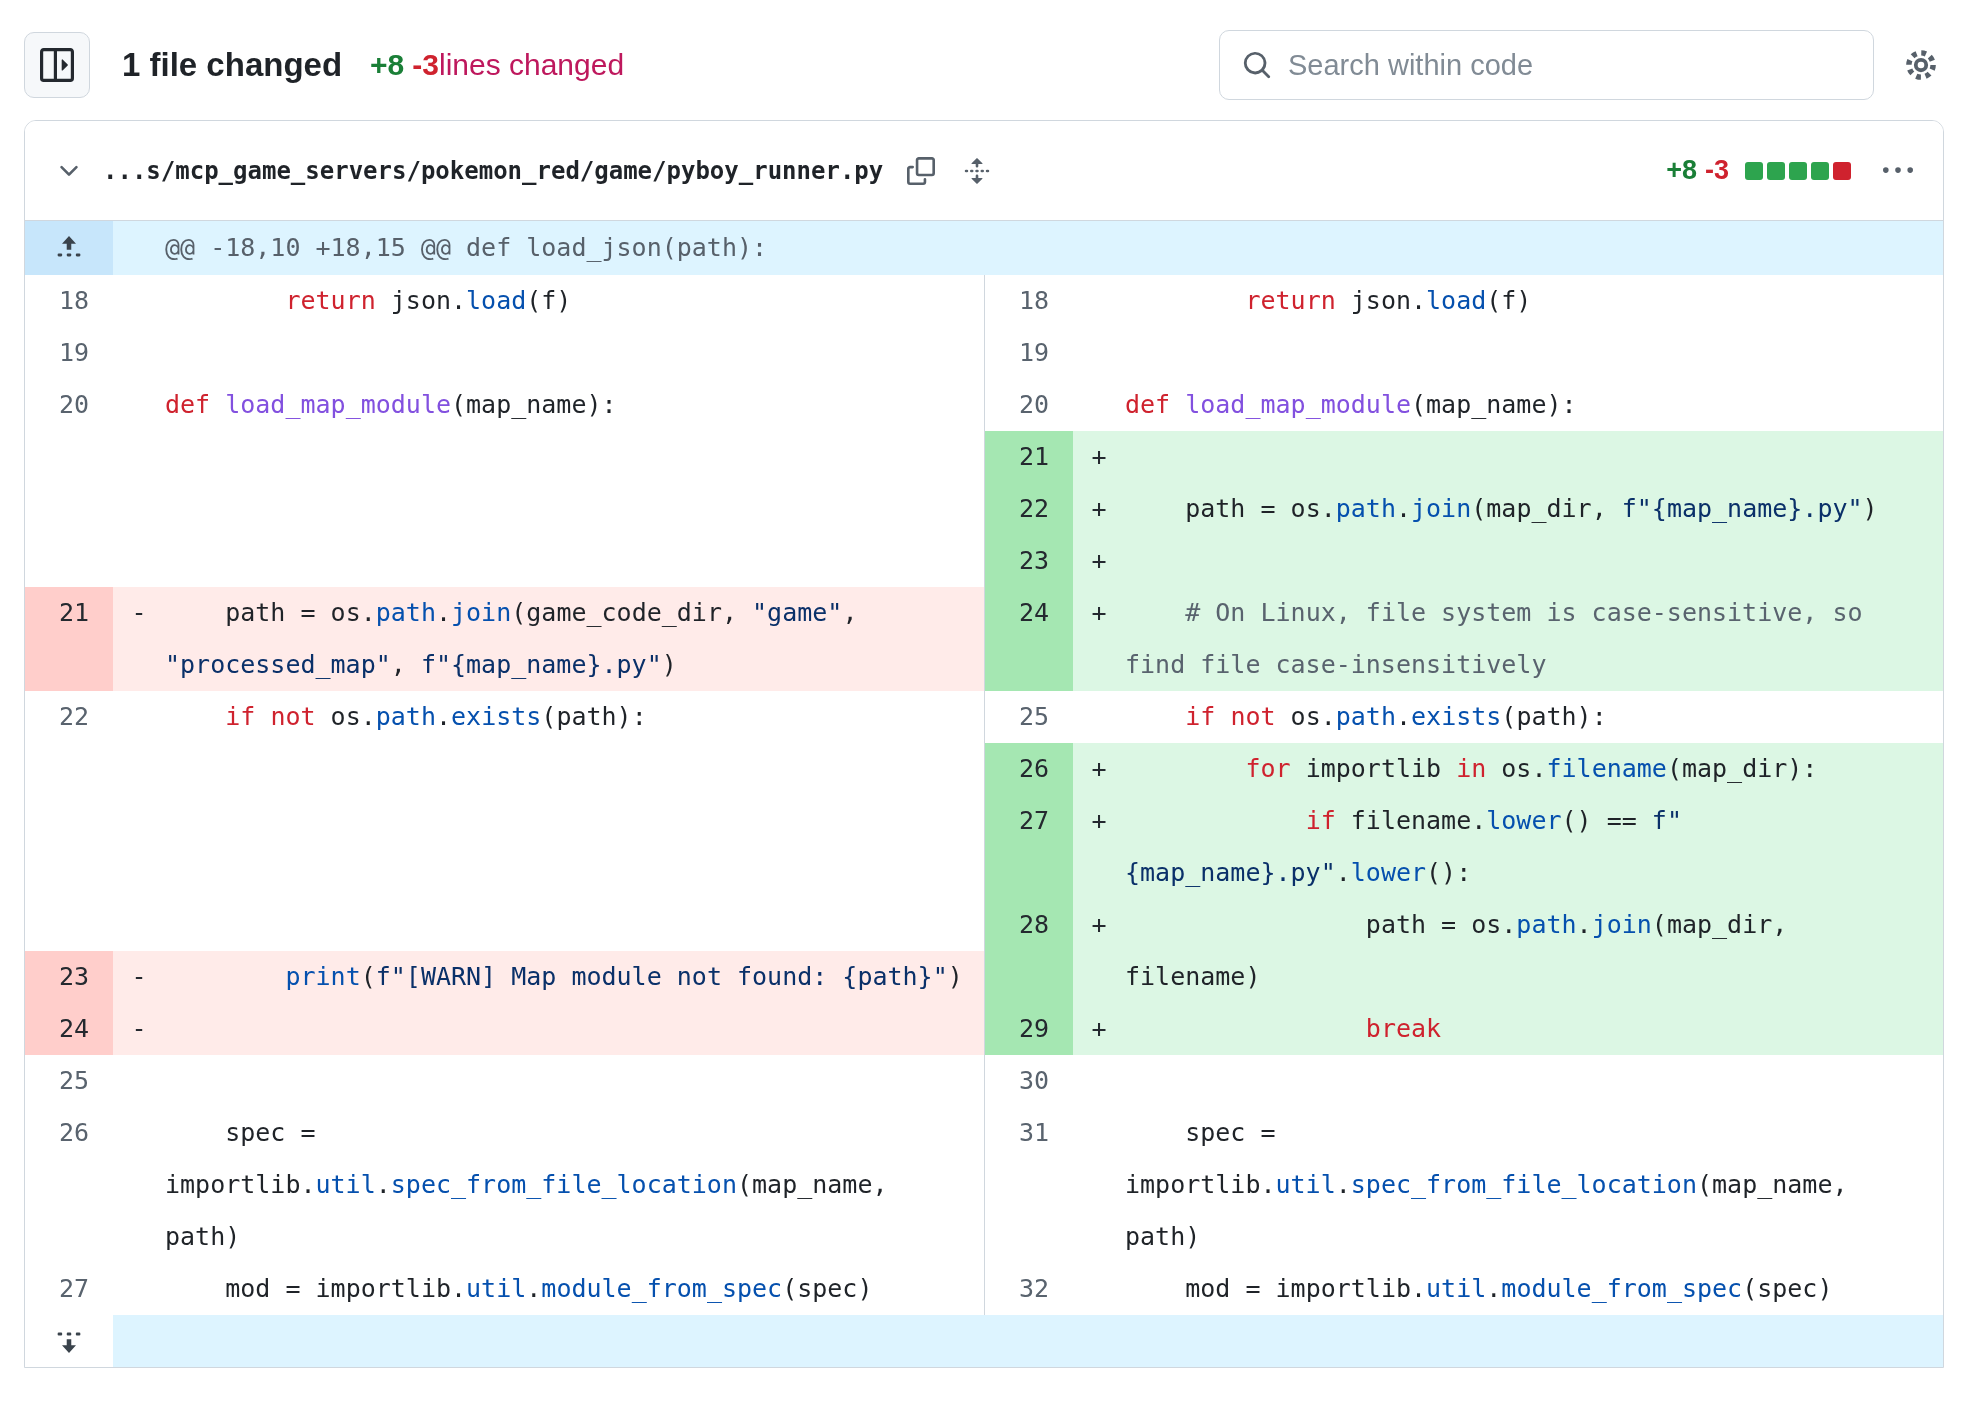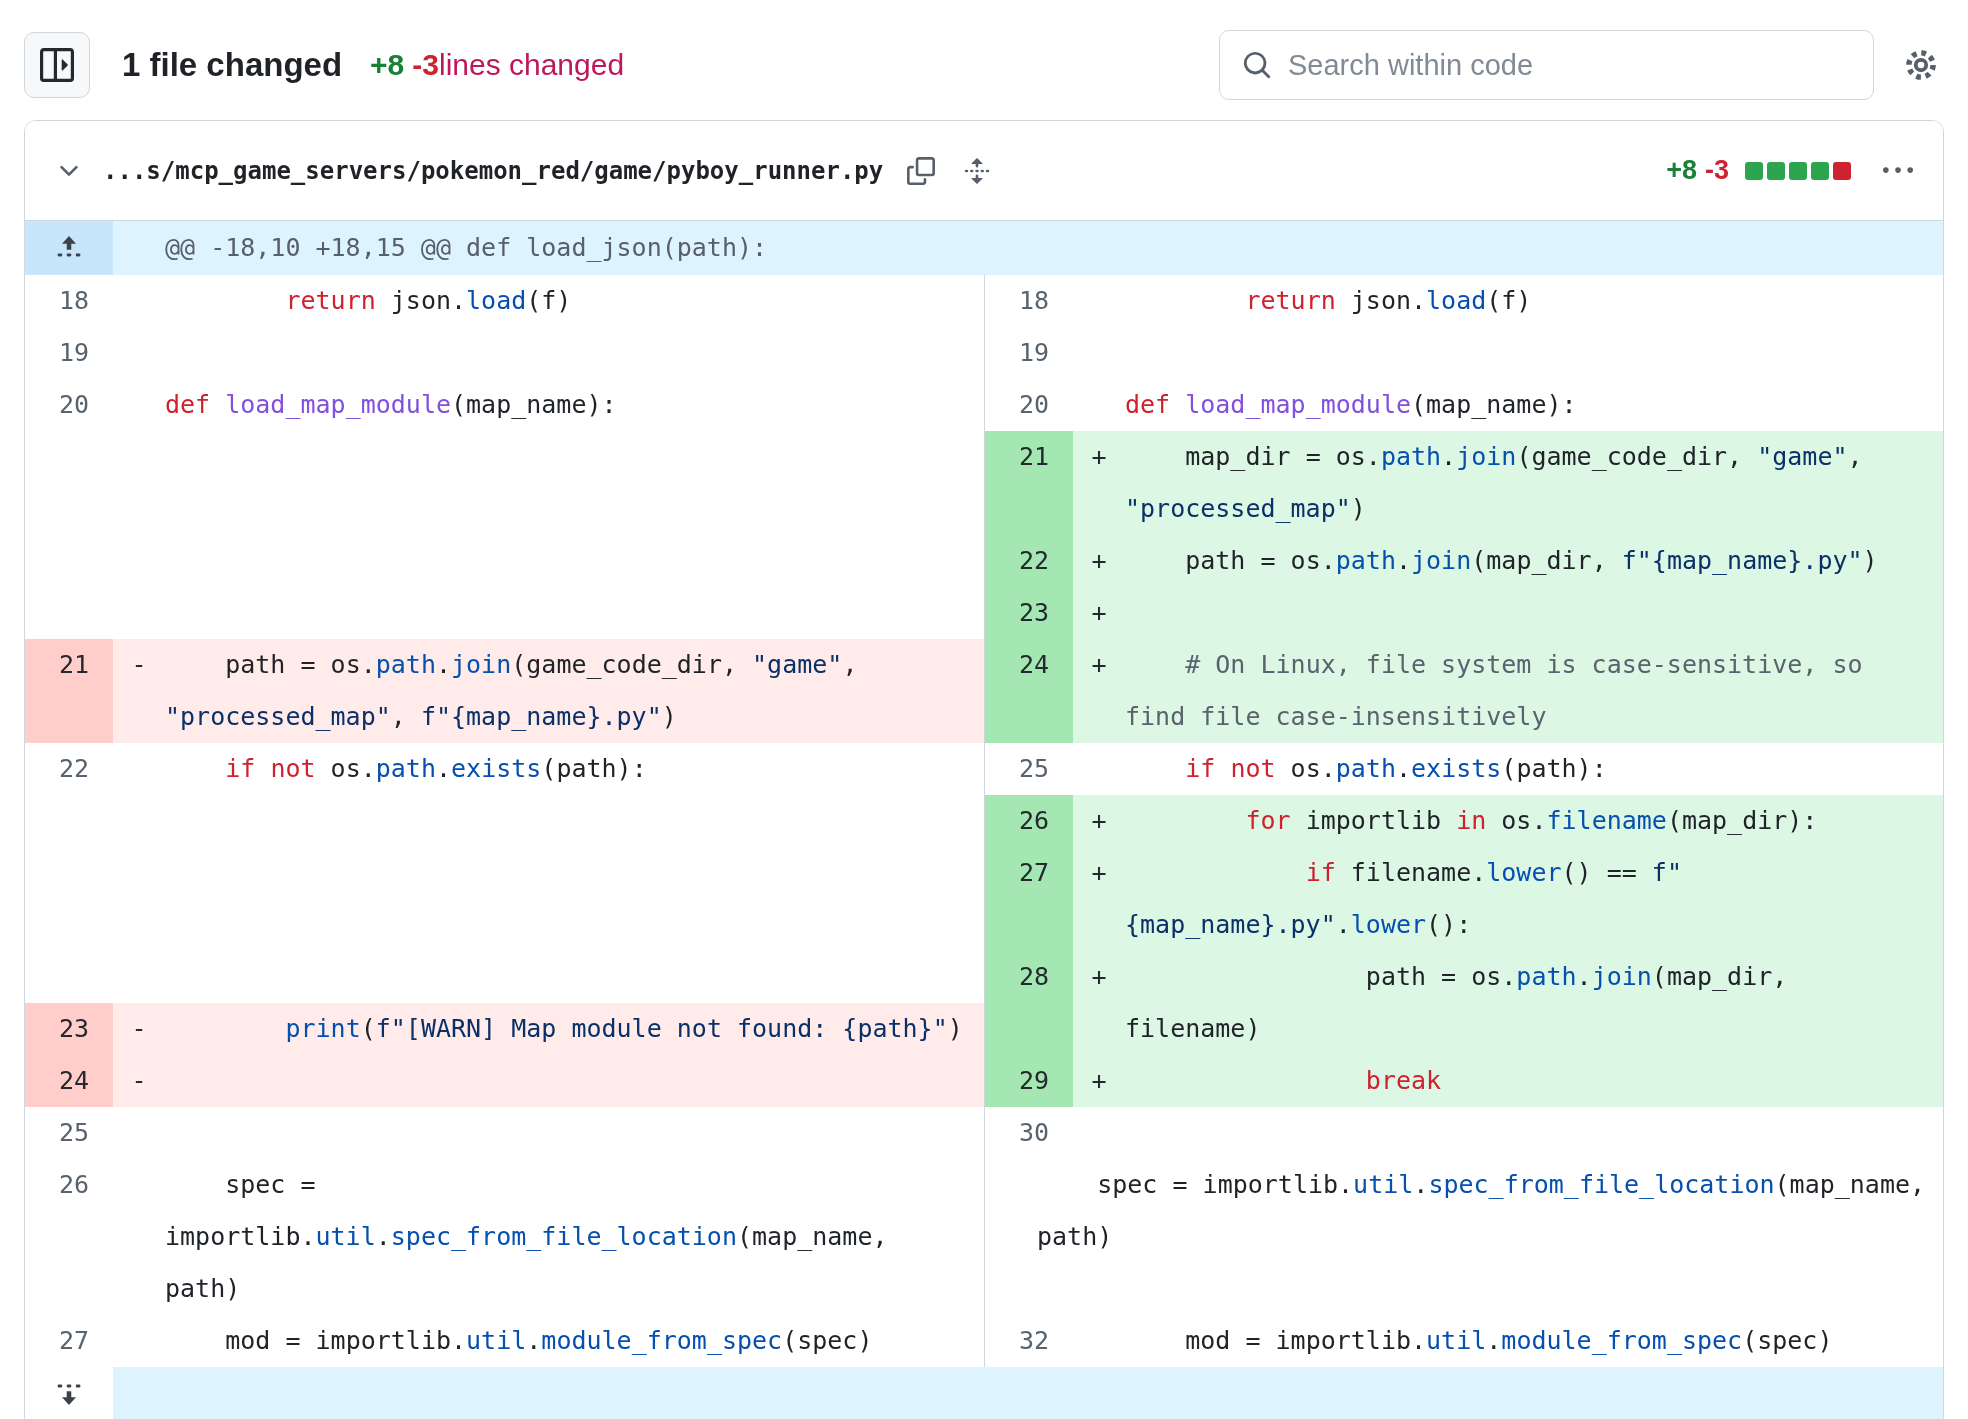--- a/index.html
+++ b/index.html
@@ -207,21 +207,20 @@
             <div class="num">21</div>
             <div class="marker">-</div>
             <div class="code"><span class="tk-p">    path = os.</span><span class="tk-b">path</span><span class="tk-p">.</span><span class="tk-b">join</span><span class="tk-p">(game_code_dir, </span><span class="tk-s">"game"</span><span class="tk-p">, </span><span class="tk-s">"processed_map"</span><span class="tk-p">, </span><span class="tk-s">f"{map_name}.py"</span><span class="tk-p">)</span></div>
           </div>
           <div class="filler"></div>
         </div>
         <div class="pane right">
           <div class="d-row add">
             <div class="num">21</div>
             <div class="marker">+</div>
-            <div class="code"><span class="tk-p">    map_dir = os.</span><span class="tk-b">path</span><span class="tk-p">.</span><span class="tk-b">join</span><span class="tk-p">(game_code_dir, </span><span class="tk-s">"game"</span><span class="tk-p">, </span><span class="tk-s">"processed_map"</span><span class="tk-p">)</span></div>
           </div>
           <div class="d-row add">
             <div class="num">22</div>
             <div class="marker">+</div>
             <div class="code"><span class="tk-p">    path = os.</span><span class="tk-b">path</span><span class="tk-p">.</span><span class="tk-b">join</span><span class="tk-p">(map_dir, </span><span class="tk-s">f"{map_name}.py"</span><span class="tk-p">)</span></div>
           </div>
           <div class="d-row add">
             <div class="num">23</div>
             <div class="marker">+</div>
             <div class="code"></div>
@@ -306,20 +305,21 @@
       <div class="pair-row">
         <div class="half left">
           <div class="d-row ctx">
             <div class="num">26</div>
             <div class="marker"></div>
             <div class="code"><span class="tk-p">    spec = importlib.</span><span class="tk-b">util</span><span class="tk-p">.</span><span class="tk-b">spec_from_file_location</span><span class="tk-p">(map_name, path)</span></div>
           </div>
         </div>
         <div class="half right">
           <div class="d-row ctx">
+            <div class="num">31</div>
             <div class="marker"></div>
             <div class="code"><span class="tk-p">    spec = importlib.</span><span class="tk-b">util</span><span class="tk-p">.</span><span class="tk-b">spec_from_file_location</span><span class="tk-p">(map_name, path)</span></div>
           </div>
         </div>
       </div>
       <div class="pair-row">
         <div class="half left">
           <div class="d-row ctx">
             <div class="num">27</div>
             <div class="marker"></div>

